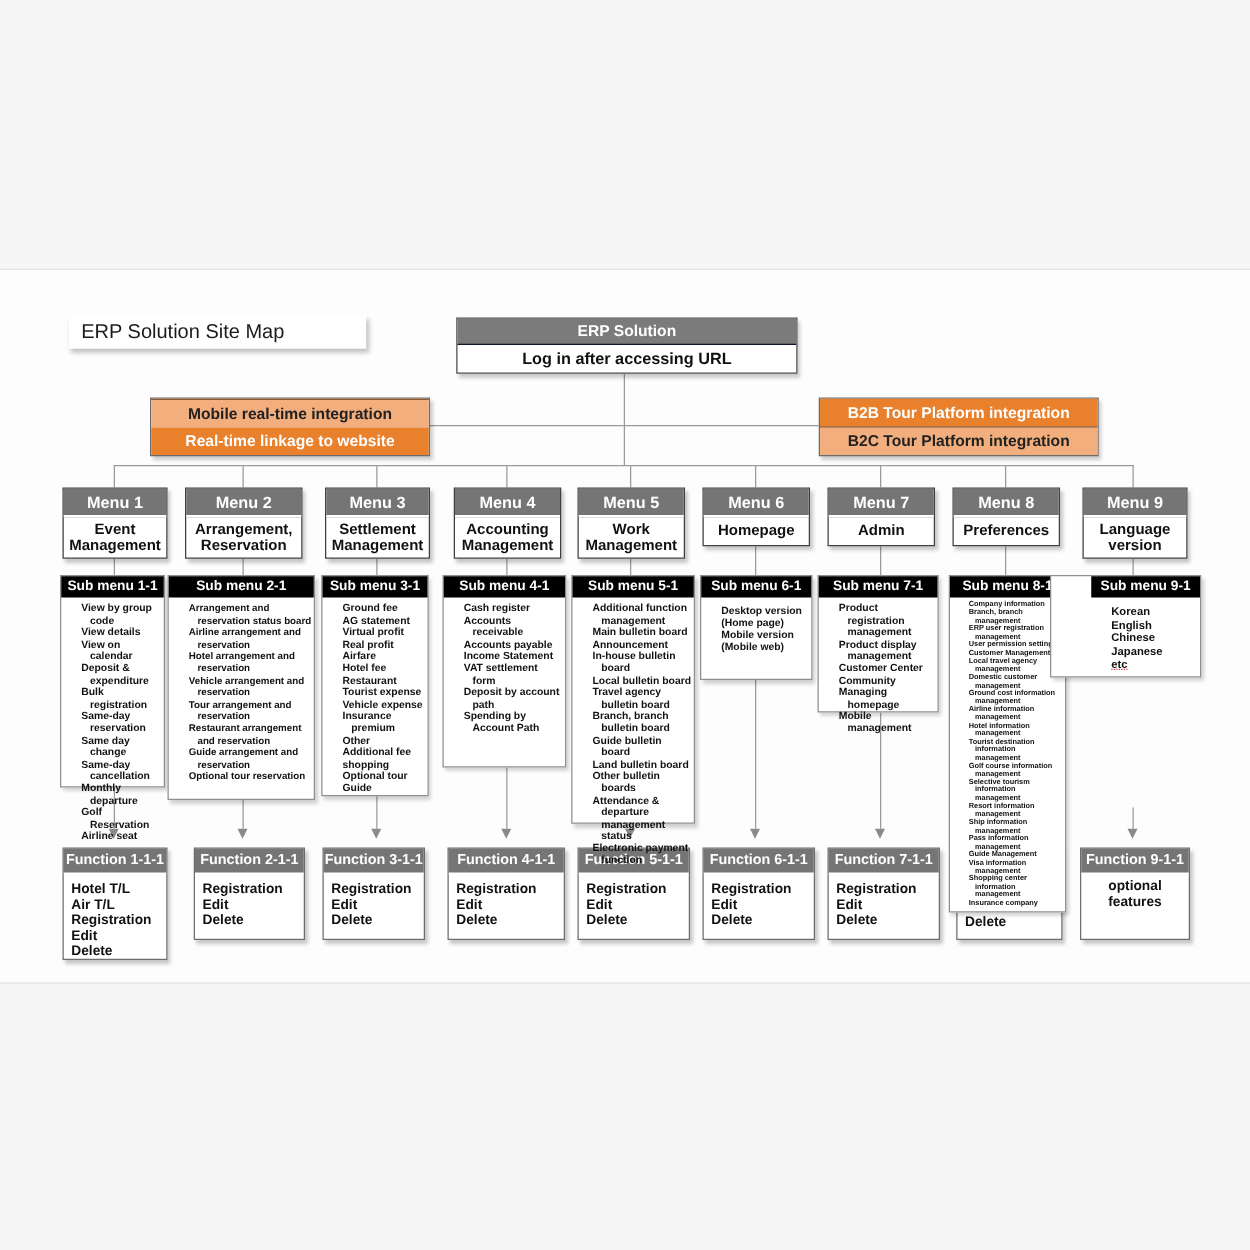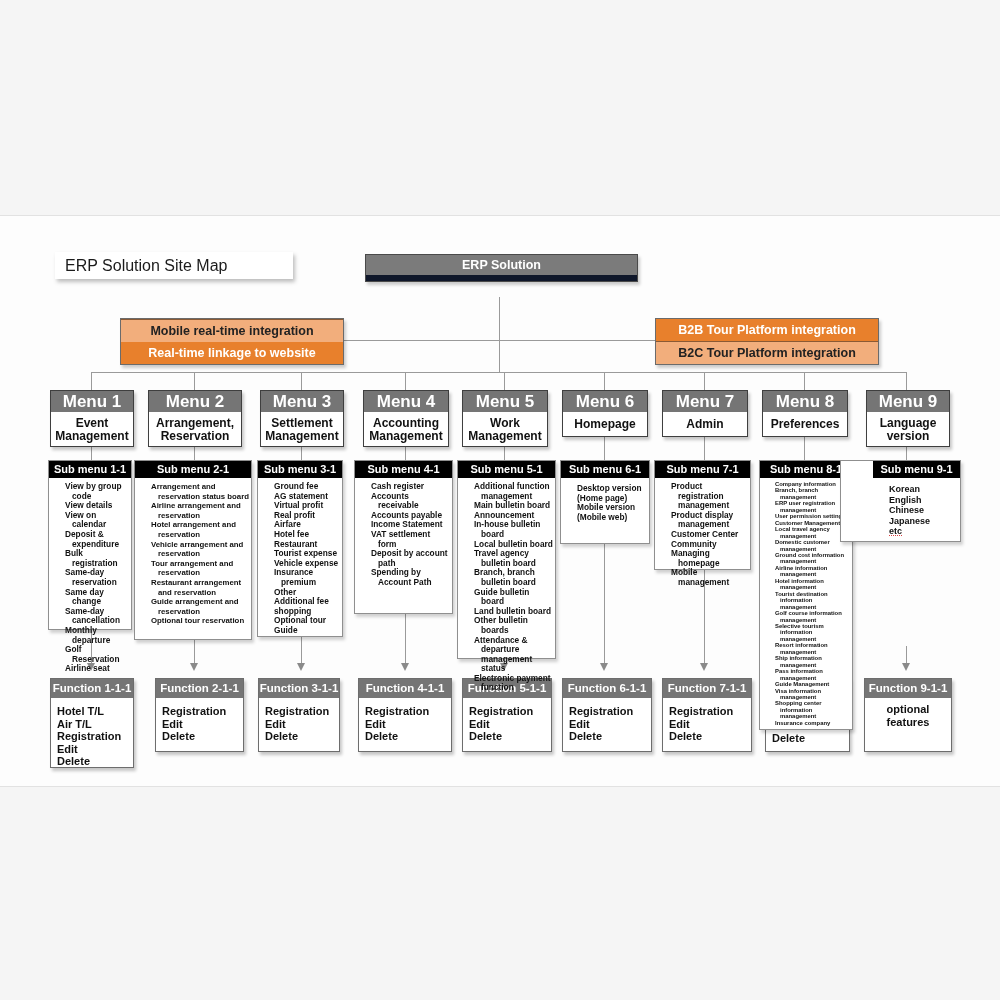--- a/index.html
+++ b/index.html
@@ -1,30 +1,30 @@
 <!DOCTYPE html>
 <html><head>
 <meta charset="utf-8">
 <style>
   html,body{margin:0;padding:0;}
   body{width:1000px;height:1000px;background:#f5f5f5;font-family:"Liberation Sans",sans-serif;position:relative;overflow:hidden;}
   .band{position:absolute;left:0;top:215px;width:1000px;height:570px;background:#fdfdfd;border-top:1px solid #e2e2e2;border-bottom:1px solid #e2e2e2;z-index:0;}
   .titlebox{position:absolute;left:55px;top:252px;width:228px;height:27px;background:#fff;box-shadow:2px 3px 4px rgba(0,0,0,.25);font-size:16px;line-height:27px;padding-left:10px;color:#1b1b1b;z-index:3;}
   .rootbox{position:absolute;left:365px;top:254px;width:271px;border:1px solid #4a4a4a;z-index:3;background:#fff;box-shadow:2px 3px 3px rgba(0,0,0,.2);}
-  .roothead{background:#7b7b7b;color:#fff;font-weight:bold;font-size:12.5px;height:20px;line-height:20px;text-align:center;border-bottom:6px solid #0f172a;}
+  .roothead{background:#7b7b7b;color:#fff;font-weight:bold;font-size:12.5px;height:20px;line-height:20px;text-align:center;border-bottom:1px solid #0f172a;}
   .rootbody{font-weight:bold;font-size:13px;height:22px;line-height:22px;text-align:center;color:#111;}
   .obox{position:absolute;z-index:3;border:1px solid #6b6b6b;box-shadow:2px 3px 3px rgba(0,0,0,.2);width:222px;}
   .orow{height:22px;line-height:22px;text-align:center;font-weight:bold;font-size:12.5px;}
   .orow.dark{background:#E8802C;color:#fff;}
   .orow.light{background:#F2AE7C;color:#222;border-top:1px solid #8a5a35;}
   .vline{position:absolute;width:1px;background:#9a9a9a;z-index:1;}
   .hline{position:absolute;height:1px;background:#9a9a9a;z-index:1;}
   .arrow{position:absolute;width:0;height:0;border-left:4px solid transparent;border-right:4px solid transparent;border-top:8px solid #8a8a8a;z-index:1;}
   .mbox{position:absolute;top:390px;background:#fff;border:1px solid #3f3f3f;box-shadow:2px 3px 3px rgba(0,0,0,.22);z-index:3;}
-  .mhead{background:#757575;color:#fff;font-size:17px;font-weight:bold;text-align:center;line-height:21px;height:21px;border-bottom:2px solid #fff;}
+  .mhead{background:#757575;color:#fff;font-size:13px;font-weight:bold;text-align:center;line-height:21px;height:21px;border-bottom:2px solid #fff;}
   .mbody{font-weight:bold;font-size:12px;text-align:center;display:flex;align-items:center;justify-content:center;line-height:13.5px;color:#111;}
   .mb2{height:32px;}
   .mb1{height:22px;}
   .sbox{position:absolute;top:460px;background:#fff;border:1px solid #8f8f8f;box-shadow:2px 3px 3px rgba(0,0,0,.18);z-index:4;}
   .shead{background:#000000;color:#fff;font-weight:bold;font-size:11px;text-align:center;height:17px;line-height:17px;}
   .sbody{padding:4px 2px 3px 4px;color:#111;overflow:hidden;margin-left:12px;}
   .sbody .li{font-weight:bold;font-size:8.3px;line-height:9.6px;padding-left:7px;text-indent:-7px;}
   .sbody.s2 .li{font-size:7.8px;}
   .sbody.tiny{padding:3px 2px 2px 3px;}
   .sbody.tiny .li{font-size:5.9px;line-height:6.45px;padding-left:5px;text-indent:-5px;}
@@ -42,20 +42,21 @@
 </style>
 </head>
 <body>
 
 <div class="band"></div>
 
 <div class="titlebox">ERP Solution Site Map</div>
 
 <div class="rootbox">
   <div class="roothead">ERP Solution</div>
+  <div class="rootbody">Log in after accessing URL</div>
 </div>
 
 <div class="obox" style="left:120px;top:318px;">
   <div class="orow light">Mobile real-time integration</div>
   <div class="orow dark">Real-time linkage to website</div>
 </div>
 <div class="obox" style="left:655px;top:318px;">
   <div class="orow dark">B2B Tour Platform integration</div>
   <div class="orow light">B2C Tour Platform integration</div>
 </div>

